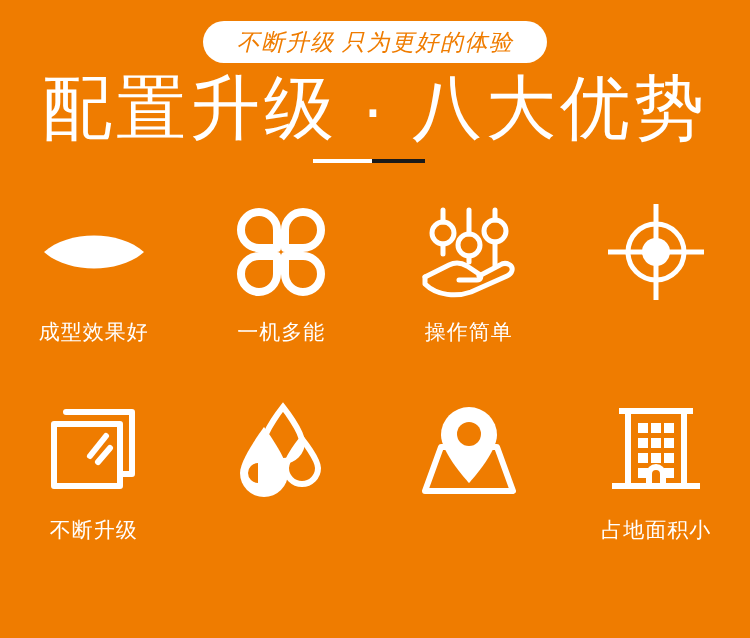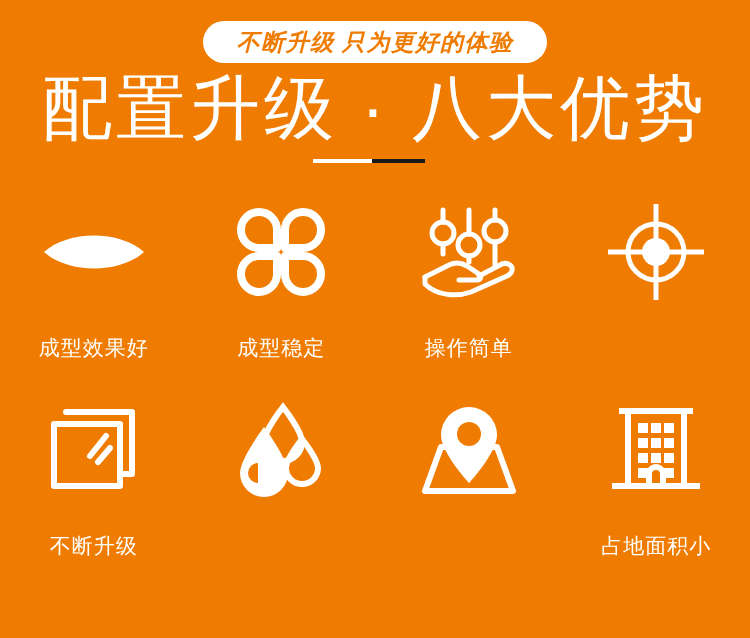--- a/index.html
+++ b/index.html
@@ -37,21 +37,21 @@
     padding: 0 34px;
     display: flex;
     align-items: center;
     justify-content: center;
     box-sizing: border-box;
   }
   .badge-text {
     color: #ef7c00;
     font-size: 23px;
     font-style: italic;
-    font-weight: 700;
+    font-weight: 400;
     letter-spacing: 1.5px;
     line-height: 1;
     white-space: nowrap;
     font-family: "Liberation Serif", "DejaVu Serif", serif;
     text-align: center;
   }
 
   
   .title-wrap {
     position: absolute;
@@ -98,21 +98,21 @@
     width: 750px;
     display: grid;
     grid-template-columns: repeat(4, 1fr);
     grid-template-rows: 160px 160px;
     row-gap: 38px;
   }
   .cell {
     display: flex;
     flex-direction: column;
     align-items: center;
-    justify-content: space-between;
+    justify-content: flex-start;
   }
   .icon-box {
     width: 104px;
     height: 104px;
     display: flex;
     align-items: center;
     justify-content: center;
   }
   .icon-box svg {
     display: block;
@@ -167,21 +167,21 @@
             <path d="M42 42 L42 24 A18 18 0 0 0 24 6 L24 6 A18 18 0 0 0 6 24 L6 24 A18 18 0 0 0 24 42 Z"></path>
 
             <path d="M50 42 L50 24 A18 18 0 0 1 68 6 L68 6 A18 18 0 0 1 86 24 L86 24 A18 18 0 0 1 68 42 Z"></path>
 
             <path d="M42 50 L42 68 A18 18 0 0 1 24 86 L24 86 A18 18 0 0 1 6 68 L6 68 A18 18 0 0 1 24 50 Z"></path>
 
             <path d="M50 50 L50 68 A18 18 0 0 0 68 86 L68 86 A18 18 0 0 0 86 68 L86 68 A18 18 0 0 0 68 50 Z"></path>
           </g>
         </svg>
       </div>
-      <div class="cell-label">成型稳定</div>
+      <div class="cell-label">一机多能</div>
     </div>
 
     <div class="cell">
       <div class="icon-box">
         <svg width="100" height="96" viewBox="0 0 100 96" aria-hidden="true">
           <g fill="none" stroke="#ffffff" stroke-width="5" stroke-linecap="round" stroke-linejoin="round">
 
             <line x1="24" y1="6" x2="24" y2="18"></line>
             <line x1="24" y1="40" x2="24" y2="50"></line>
             <line x1="50" y1="6" x2="50" y2="30"></line>

